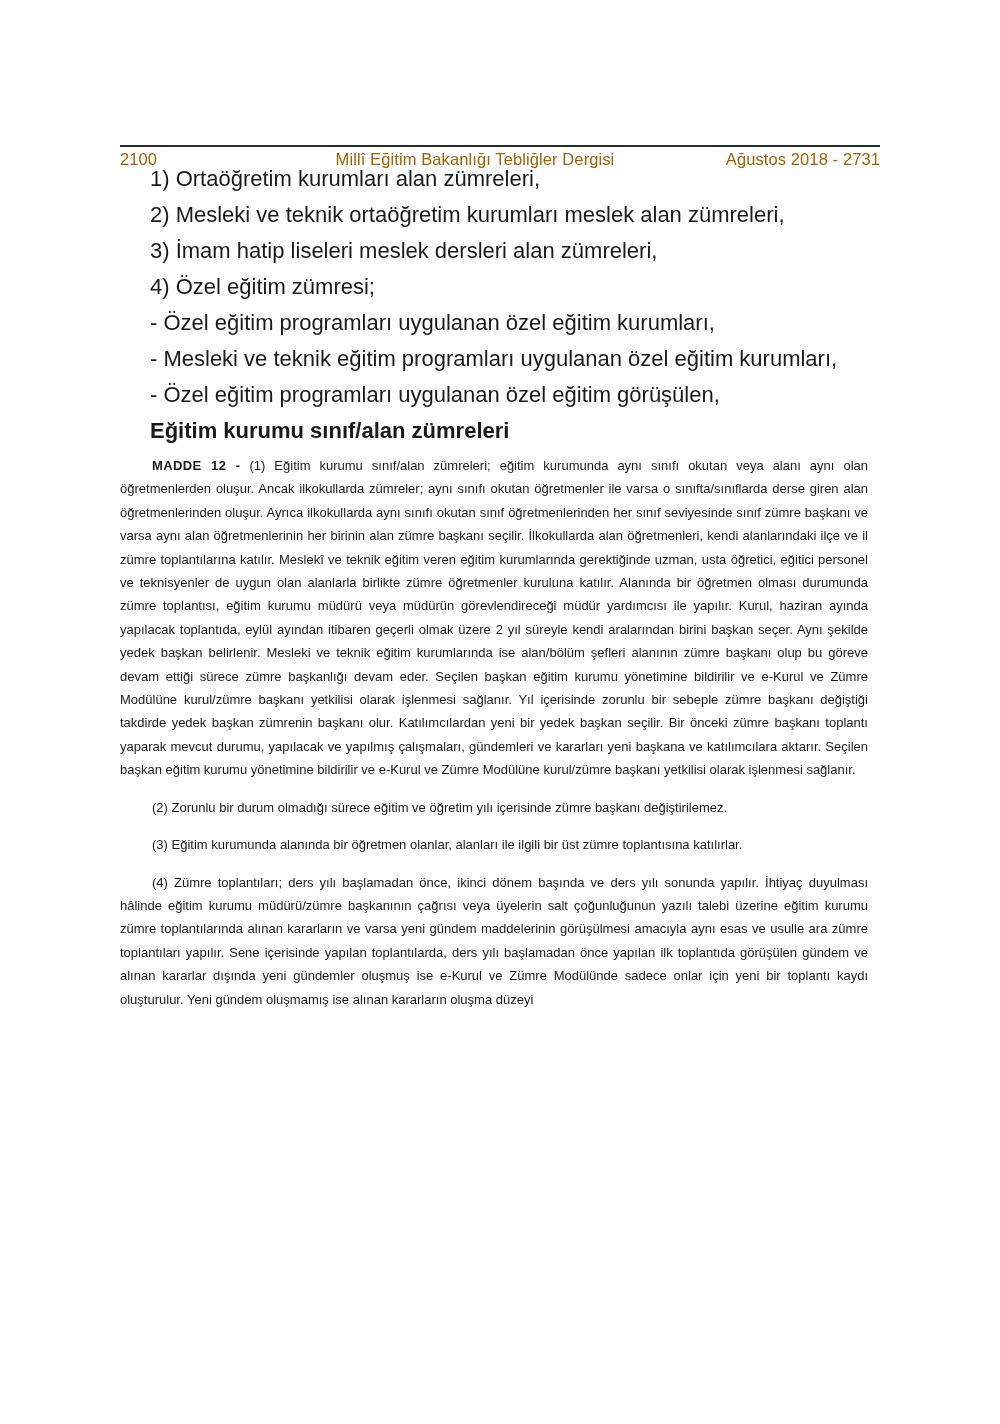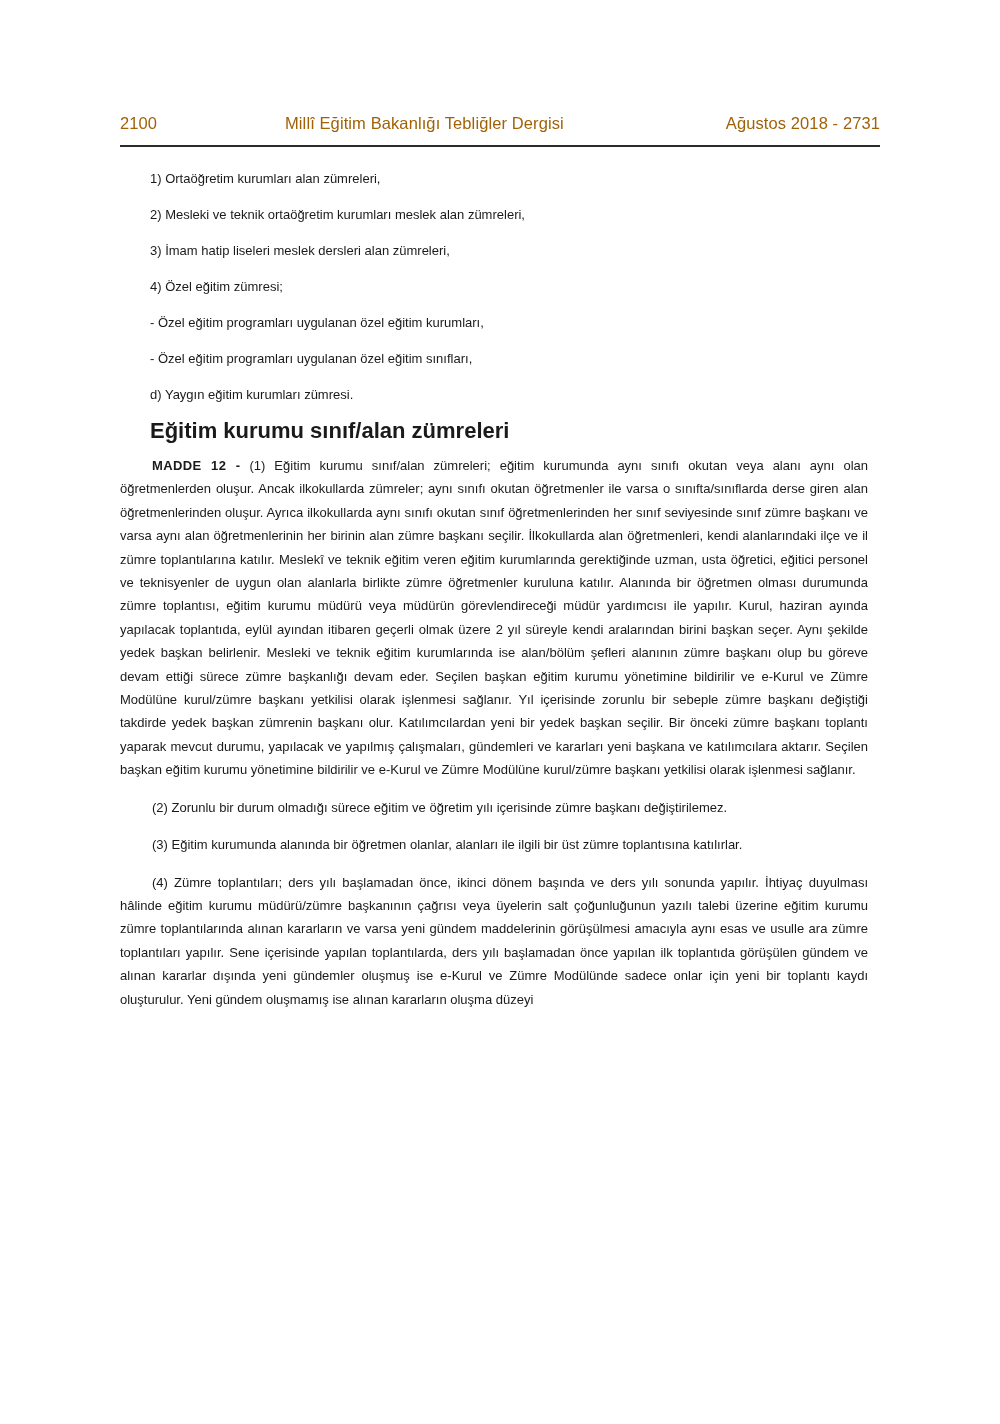--- a/index.html
+++ b/index.html
@@ -41,46 +41,48 @@
     letter-spacing: 0.1px;
     white-space: nowrap;
   }
   .hdr-folio {
     width: 165px;
     flex: 0 0 165px;
     text-align: left;
   }
   .hdr-title {
     flex: 1 1 auto;
+    text-align: center;
   }
   .hdr-issue {
     width: 215px;
     flex: 0 0 215px;
     text-align: right;
+    margin-top: 36px;
   }
 
   .header-rule {
     position: absolute;
     left: 120px;
     top: 145px;
     width: 760px;
     height: 0;
     border-top: 2px solid #2b2b2b;
   }
 
   
   .body-col {
     position: absolute;
     left: 120px;
     top: 168px;
     width: 760px;
   }
 
   .list-item {
-    font-size: 13px;
+    font-size: 22px;
     line-height: 22px;
     padding-left: 30px;
     margin: 0 0 14px 0;
     white-space: nowrap;
   }
 
   .section-heading {
     font-size: 22px;
     line-height: 22px;
     font-weight: bold;
@@ -118,22 +120,22 @@
 
   <div class="header-rule"></div>
 
   <div class="body-col">
 
     <p class="list-item">1) Ortaöğretim kurumları alan zümreleri,</p>
     <p class="list-item">2) Mesleki ve teknik ortaöğretim kurumları meslek alan zümreleri,</p>
     <p class="list-item">3) İmam hatip liseleri meslek dersleri alan zümreleri,</p>
     <p class="list-item">4) Özel eğitim zümresi;</p>
     <p class="list-item">- Özel eğitim programları uygulanan özel eğitim kurumları,</p>
-    <p class="list-item">- Özel eğitim programları uygulanan özel eğitim sınıfları,</p>
-    <p class="list-item">d) Yaygın eğitim kurumları zümresi.</p>
+    <p class="list-item">- Mesleki ve teknik eğitim programları uygulanan özel eğitim kurumları,</p>
+    <p class="list-item">- Özel eğitim programları uygulanan özel eğitim görüşülen,</p>
 
     <p class="section-heading">Eğitim kurumu sınıf/alan zümreleri</p>
 
     <p class="para"><span class="madde">MADDE 12 -</span><span> (1) Eğitim kurumu sınıf/alan zümreleri; eğitim kurumunda aynı sınıfı okutan veya alanı aynı olan öğretmenlerden oluşur. Ancak ilkokullarda zümreler; aynı sınıfı okutan öğretmenler ile varsa o sınıfta/sınıflarda derse giren alan öğretmenlerinden oluşur. Ayrıca ilkokullarda aynı sınıfı okutan sınıf öğretmenlerinden her sınıf seviyesinde sınıf zümre başkanı ve varsa aynı alan öğretmenlerinin her birinin alan zümre başkanı seçilir. İlkokullarda alan öğretmenleri, kendi alanlarındaki ilçe ve il zümre toplantılarına katılır. Meslekî ve teknik eğitim veren eğitim kurumlarında gerektiğinde uzman, usta öğretici, eğitici personel ve teknisyenler de uygun olan alanlarla birlikte zümre öğretmenler kuruluna katılır. Alanında bir öğretmen olması durumunda zümre toplantısı, eğitim kurumu müdürü veya müdürün görevlendireceği müdür yardımcısı ile yapılır. Kurul, haziran ayında yapılacak toplantıda, eylül ayından itibaren geçerli olmak üzere 2 yıl süreyle kendi aralarından birini başkan seçer. Aynı şekilde yedek başkan belirlenir. Mesleki ve teknik eğitim kurumlarında ise alan/bölüm şefleri alanının zümre başkanı olup bu göreve devam ettiği sürece zümre başkanlığı devam eder. Seçilen başkan eğitim kurumu yönetimine bildirilir ve e-Kurul ve Zümre Modülüne kurul/zümre başkanı yetkilisi olarak işlenmesi sağlanır. Yıl içerisinde zorunlu bir sebeple zümre başkanı değiştiği takdirde yedek başkan zümrenin başkanı olur. Katılımcılardan yeni bir yedek başkan seçilir. Bir önceki zümre başkanı toplantı yaparak mevcut durumu, yapılacak ve yapılmış çalışmaları, gündemleri ve kararları yeni başkana ve katılımcılara aktarır. Seçilen başkan eğitim kurumu yönetimine bildirilir ve e-Kurul ve Zümre Modülüne kurul/zümre başkanı yetkilisi olarak işlenmesi sağlanır.</span></p>
 
     <p class="para">(2) Zorunlu bir durum olmadığı sürece eğitim ve öğretim yılı içerisinde zümre başkanı değiştirilemez.</p>
 
     <p class="para">(3) Eğitim kurumunda alanında bir öğretmen olanlar, alanları ile ilgili bir üst zümre toplantısına katılırlar.</p>
 
     <p class="para">(4) Zümre toplantıları; ders yılı başlamadan önce, ikinci dönem başında ve ders yılı sonunda yapılır. İhtiyaç duyulması hâlinde eğitim kurumu müdürü/zümre başkanının çağrısı veya üyelerin salt çoğunluğunun yazılı talebi üzerine eğitim kurumu zümre toplantılarında alınan kararların ve varsa yeni gündem maddelerinin görüşülmesi amacıyla aynı esas ve usulle ara zümre toplantıları yapılır. Sene içerisinde yapılan toplantılarda, ders yılı başlamadan önce yapılan ilk toplantıda görüşülen gündem ve alınan kararlar dışında yeni gündemler oluşmuş ise e-Kurul ve Zümre Modülünde sadece onlar için yeni bir toplantı kaydı oluşturulur. Yeni gündem oluşmamış ise alınan kararların oluşma düzeyi</p>

